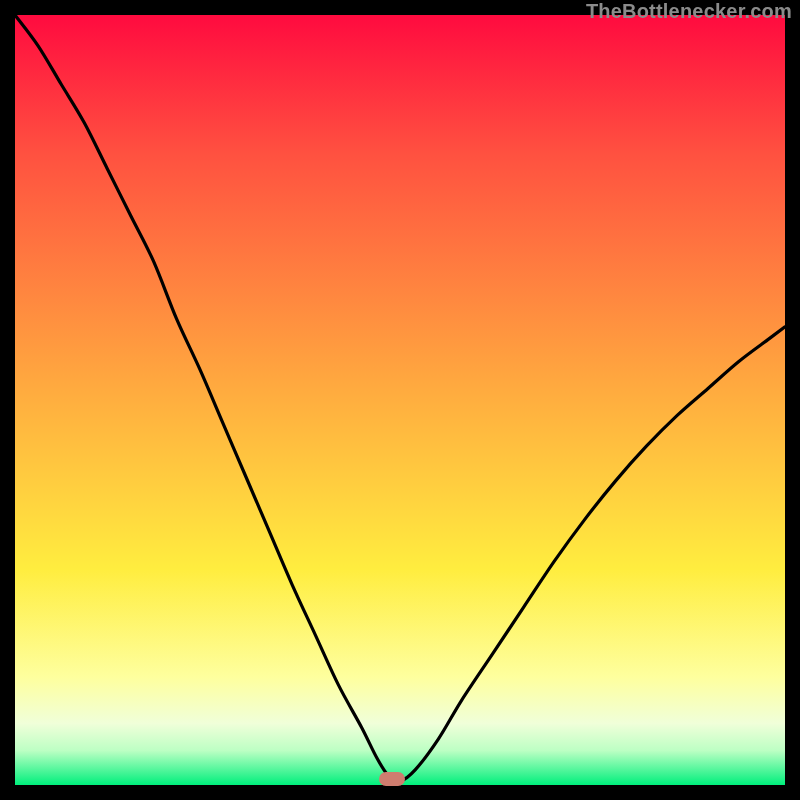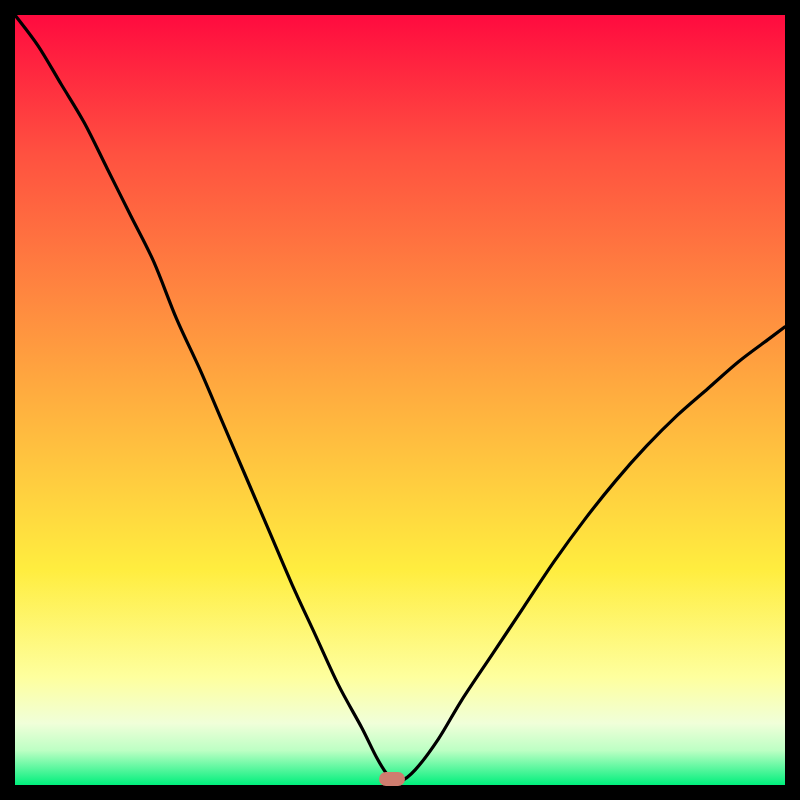--- a/index.html
+++ b/index.html
@@ -73,20 +73,21 @@
             <stop offset="86%" stop-color="#feff9e"></stop>
             <stop offset="92%" stop-color="#f0ffd9"></stop>
             <stop offset="95.5%" stop-color="#bdffc4"></stop>
             <stop offset="100%" stop-color="#00ef7c"></stop>
           </linearGradient>
       </defs>
       <rect x="0" y="0" width="770" height="770" fill="url(#bg-grad)"></rect>
     </svg>
   </div>
 
+  <div class="attribution">TheBottlenecker.com</div>
 
   <svg class="curve-svg" viewBox="0 0 770 770" preserveAspectRatio="none">
     <path id="curve-path" d="M 0.00 0.00 C 3.85 5.13, 15.40 19.25, 23.10 30.80 C 30.80 42.35, 38.50 56.47, 46.20 69.30 C 53.90 82.13, 61.60 93.68, 69.30 107.80 C 77.00 121.92, 84.70 138.60, 92.40 154.00 C 100.10 169.40, 107.80 184.80, 115.50 200.20 C 123.20 215.60, 130.90 229.07, 138.60 246.40 C 146.30 263.72, 154.00 286.18, 161.70 304.15 C 169.40 322.12, 177.10 336.88, 184.80 354.20 C 192.50 371.52, 200.20 390.13, 207.90 408.10 C 215.60 426.07, 223.30 444.03, 231.00 462.00 C 238.70 479.97, 246.40 497.93, 254.10 515.90 C 261.80 533.87, 269.50 552.47, 277.20 569.80 C 284.90 587.13, 292.60 603.17, 300.30 619.85 C 308.00 636.53, 315.70 654.50, 323.40 669.90 C 331.10 685.30, 340.08 700.06, 346.50 712.25 C 352.92 724.44, 357.41 734.96, 361.90 743.05 C 366.39 751.13, 369.60 756.91, 373.45 760.76 C 377.30 764.61, 380.51 767.18, 385.00 766.15 C 389.49 765.12, 393.98 761.66, 400.40 754.60 C 406.82 747.54, 415.80 735.35, 423.50 723.80 C 431.20 712.25, 437.62 699.42, 446.60 685.30 C 455.58 671.18, 467.13 654.50, 477.40 639.10 C 487.67 623.70, 497.93 608.30, 508.20 592.90 C 518.47 577.50, 528.73 561.46, 539.00 546.70 C 549.27 531.94, 559.53 517.83, 569.80 504.35 C 580.07 490.88, 590.33 478.04, 600.60 465.85 C 610.87 453.66, 621.13 442.11, 631.40 431.20 C 641.67 420.29, 651.93 410.03, 662.20 400.40 C 672.47 390.78, 682.73 382.43, 693.00 373.45 C 703.27 364.47, 713.53 354.84, 723.80 346.50 C 734.07 338.16, 746.90 329.18, 754.60 323.40 C 762.30 317.63, 767.43 313.78, 770.00 311.85" fill="none" stroke="#000000" stroke-width="3.2" stroke-linecap="round" stroke-linejoin="round"></path>
   </svg>
 
   <div id="min-marker" class="marker" style="left: 392.3px; top: 778.84px; background: rgb(207, 125, 111);"></div>
 
 </div>
 
 </body></html>

